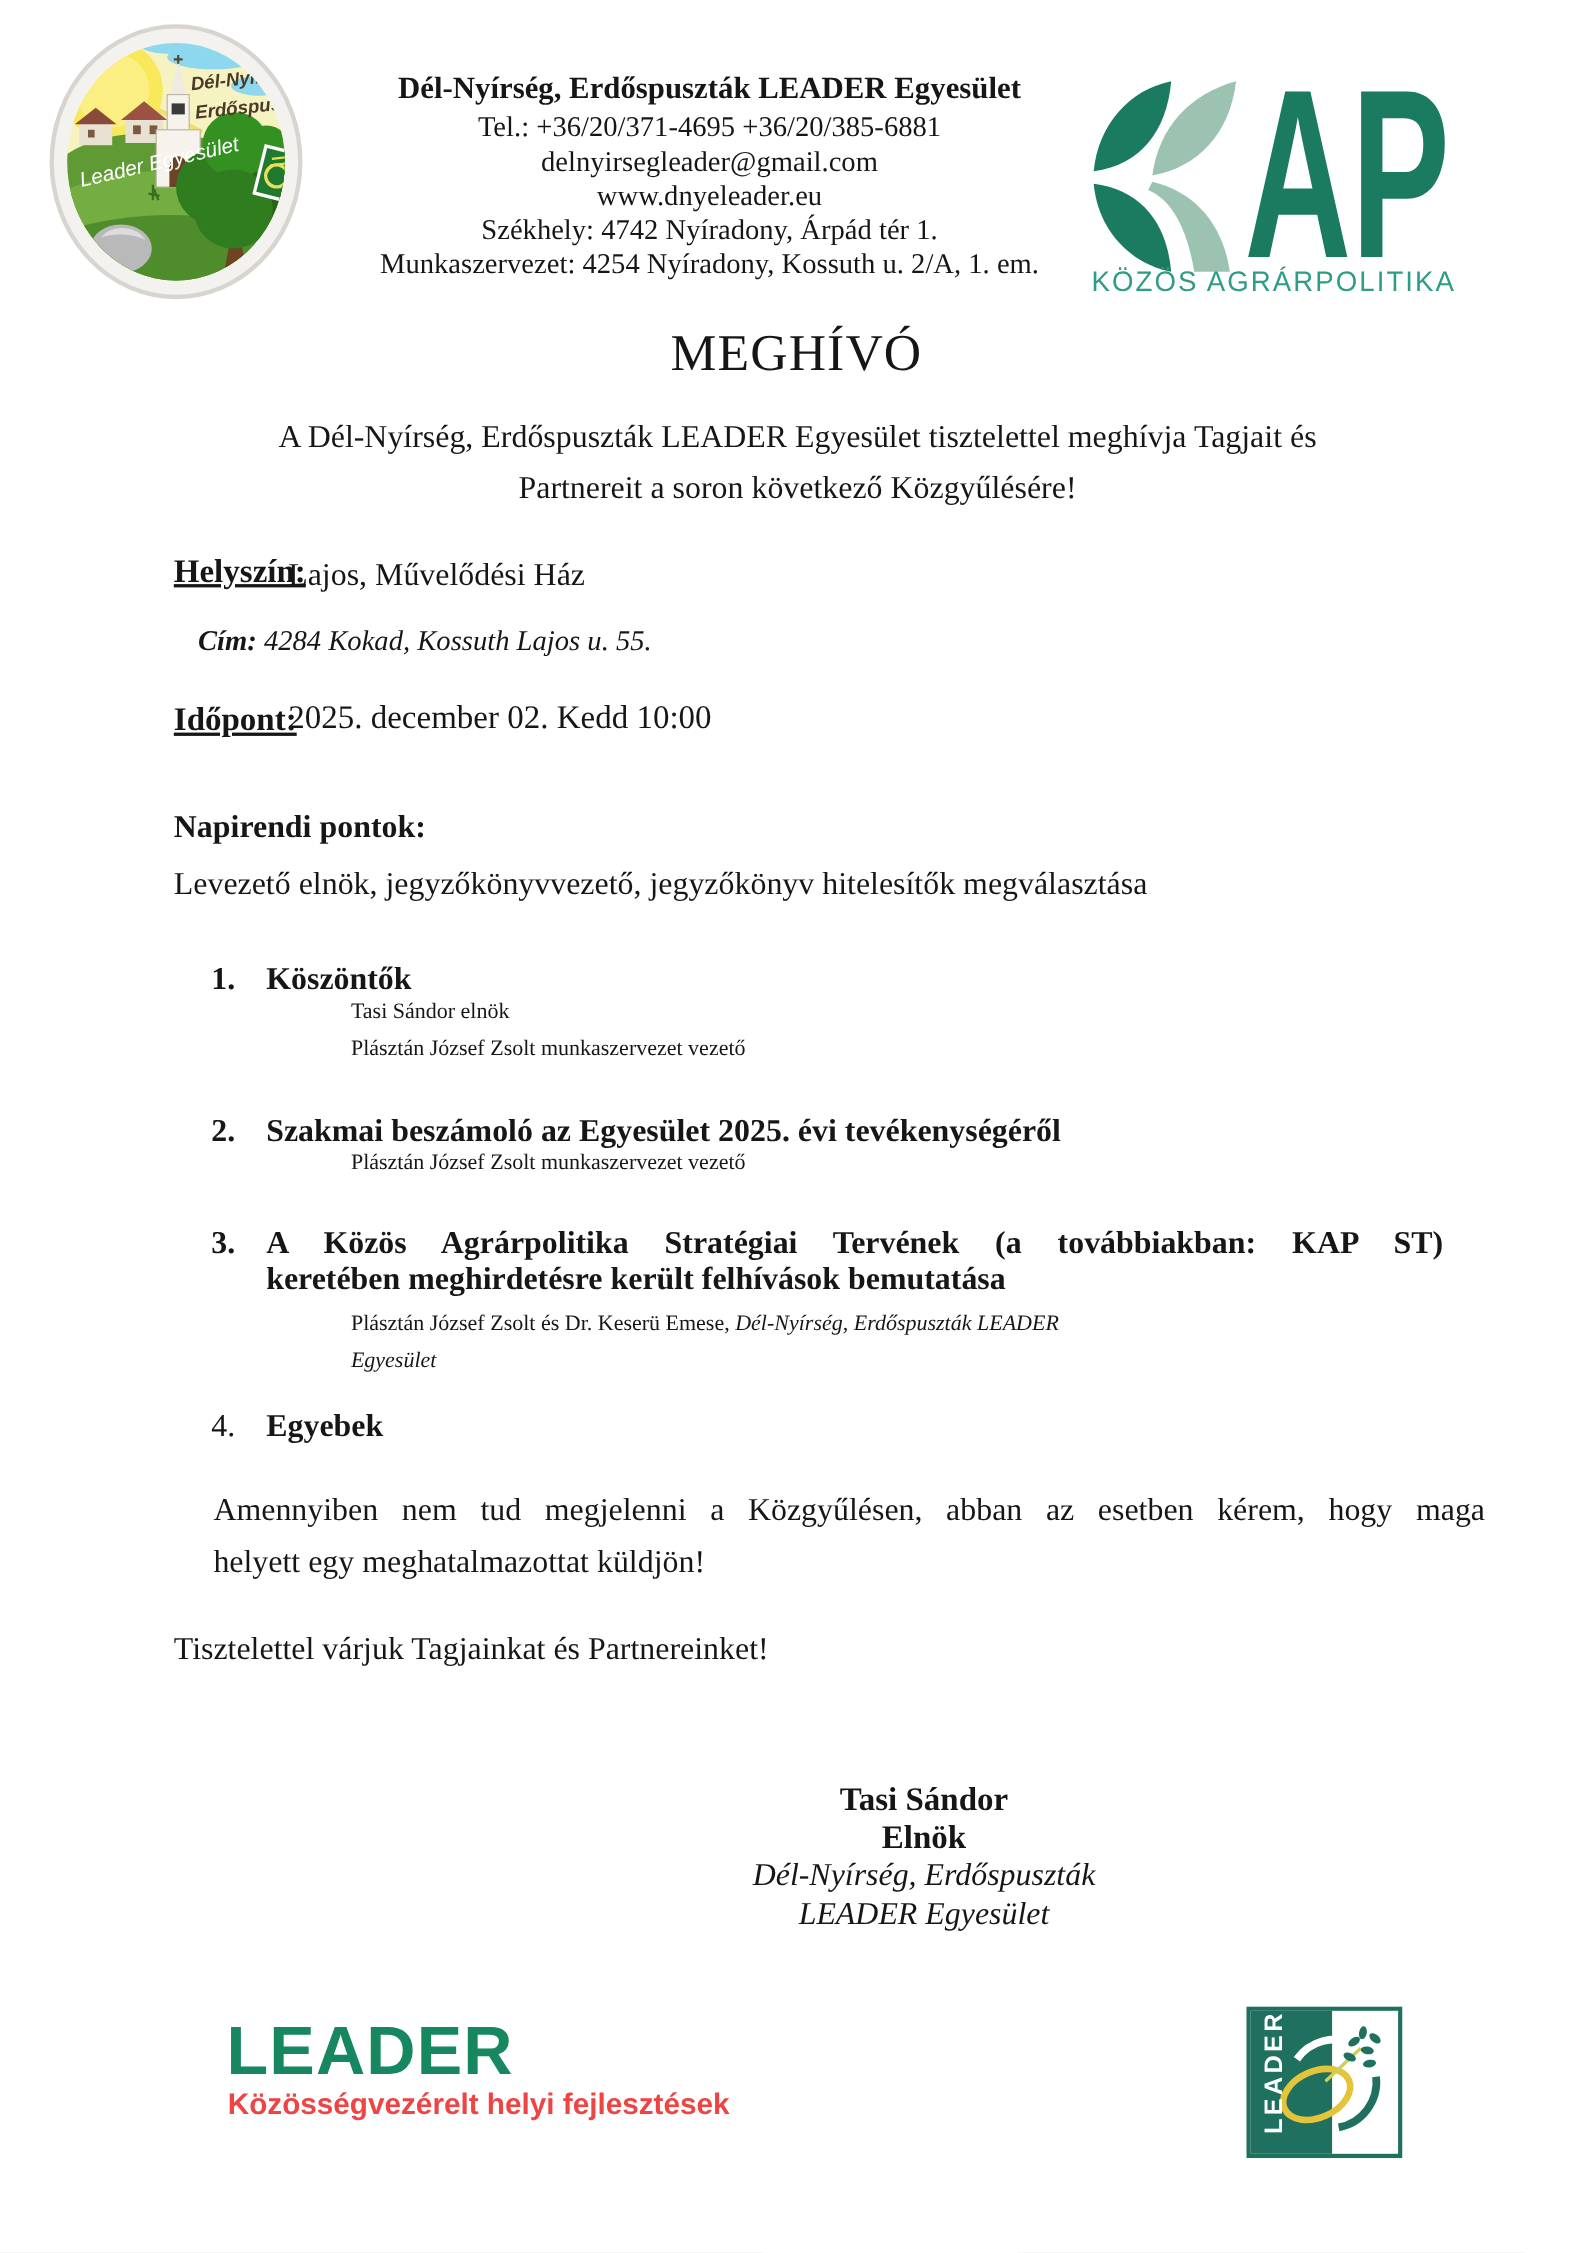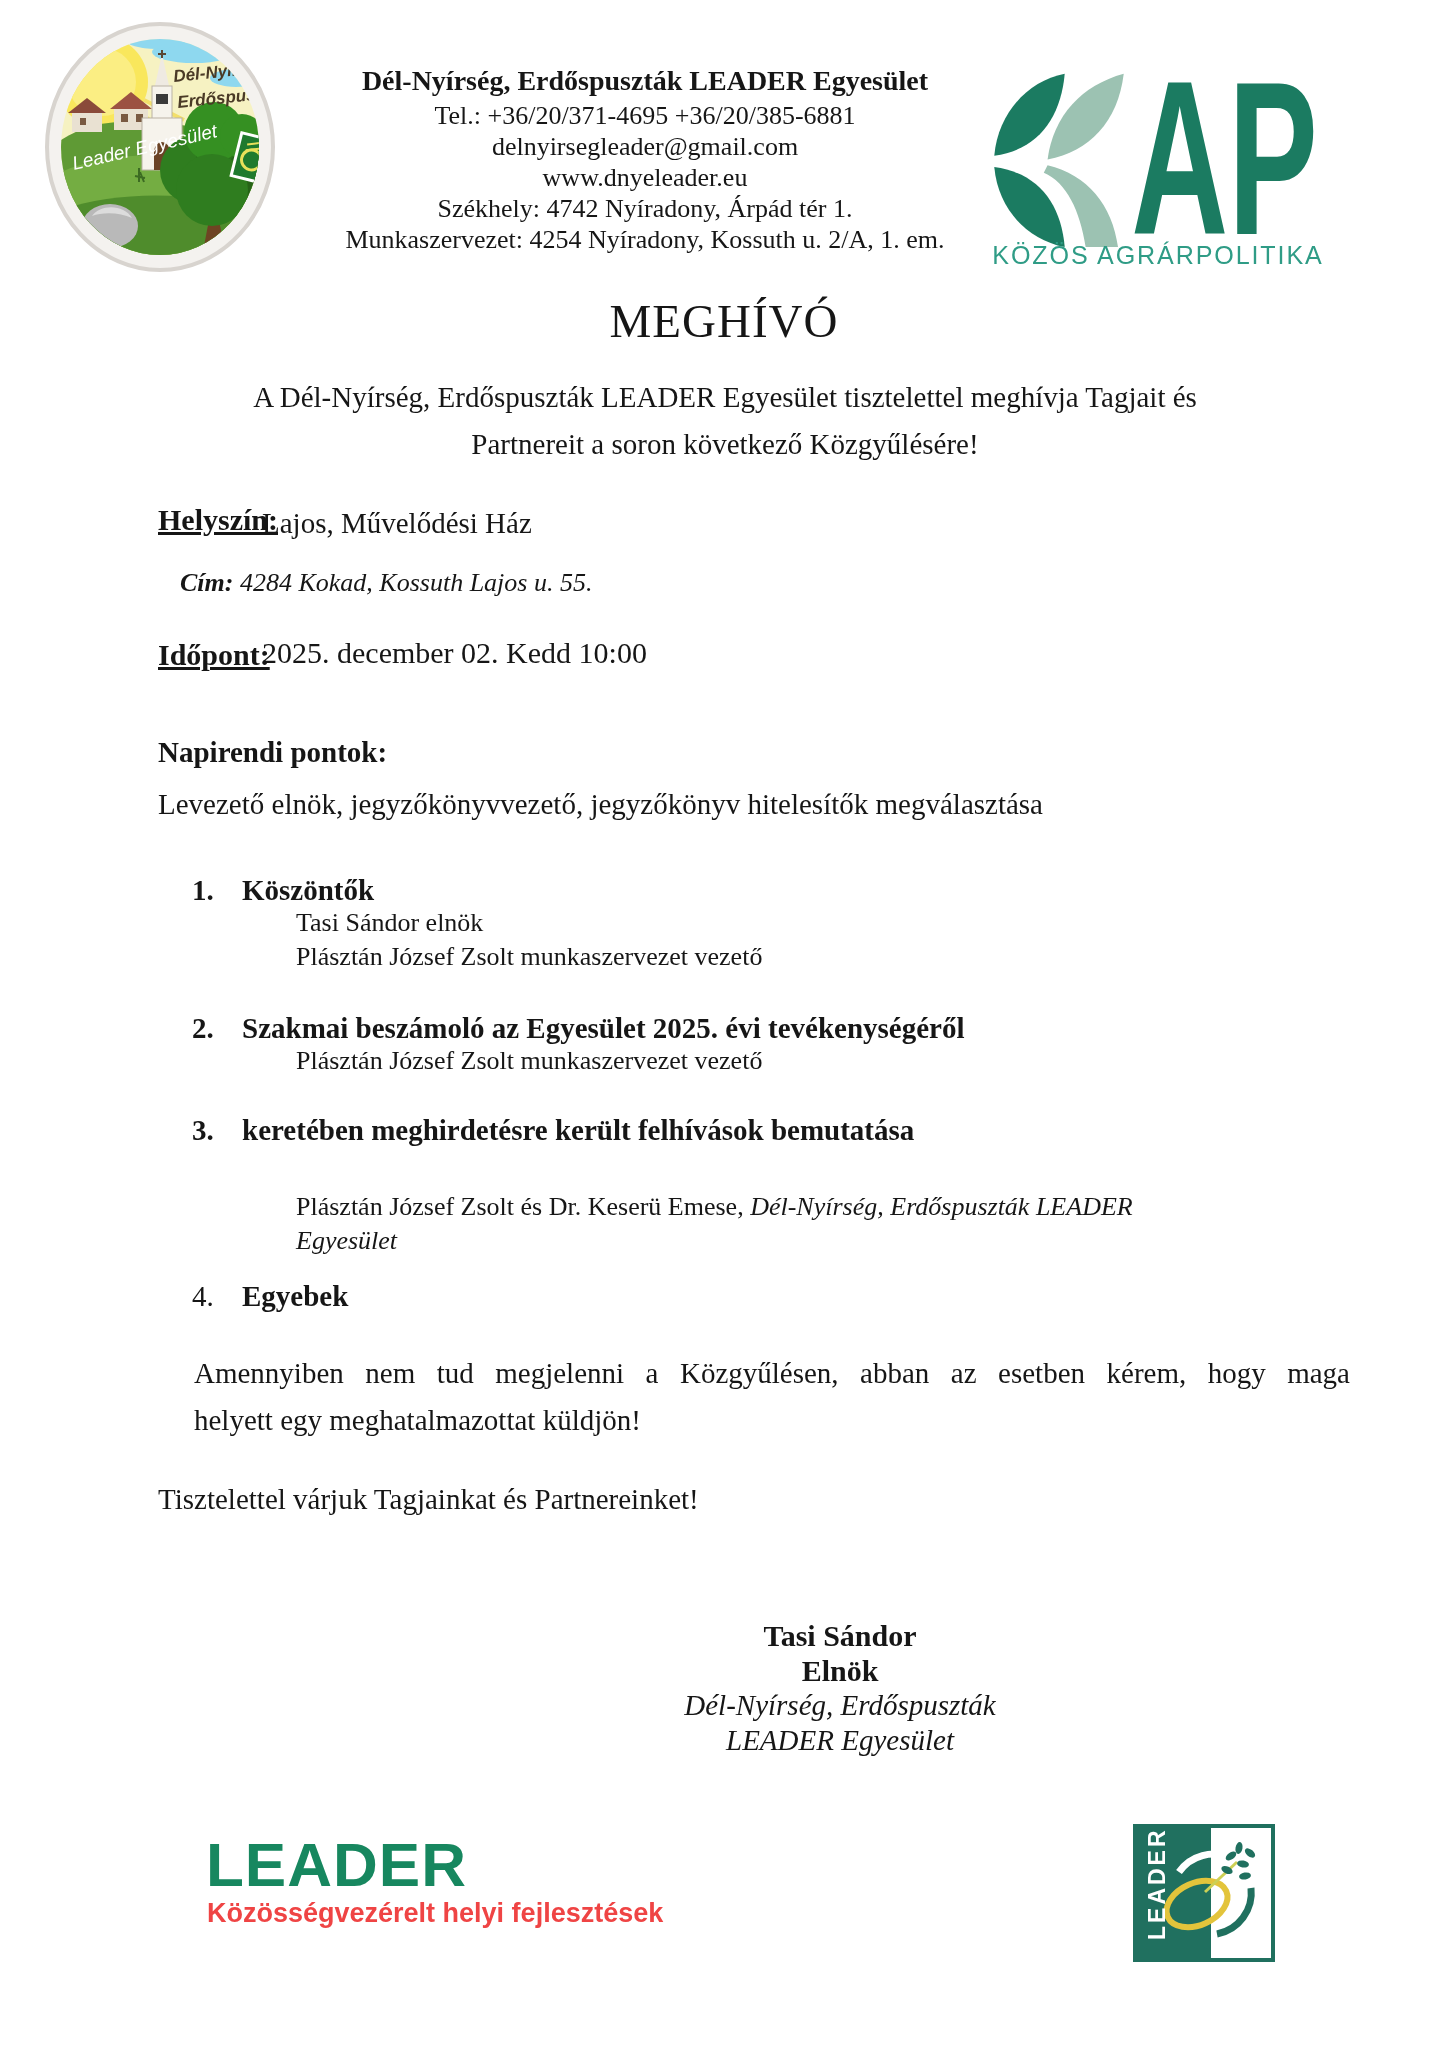--- a/index.html
+++ b/index.html
@@ -33,21 +33,21 @@
 
   
   .agenda-h{left:158px;top:736px;font-size:29px;font-weight:bold;}
   .agenda-lead{left:158px;top:788px;font-size:29px;}
   .item{left:242px;width:1070px;font-size:29px;}
   .item .num{position:absolute;left:-50px;font-weight:bold;}
   .item .num.plain{font-weight:normal;}
   .item .ttl{font-weight:bold;}
   .jline{text-align:justify;text-align-last:justify;font-weight:bold;}
   .jline2{font-weight:bold;}
-  .sub{left:296px;font-size:26px;text-align:center;}
+  .sub{left:319px;font-size:20px;text-align:center;}
   .ital{font-style:italic;}
 
   
   .para{left:158px;width:1156px;font-size:29px;line-height:47px;}
   .para .l1{text-align:justify;text-align-last:justify;}
   .farewell{left:158px;top:1483px;font-size:29px;}
 
   
   .sig{left:615px;top:1618px;width:450px;text-align:center;line-height:35px;font-size:29px;}
   .sig .s-name,.sig .s-role{font-weight:bold;font-size:30px;}
@@ -170,20 +170,21 @@
   <div class="abs sub" style="top:942px;">Plásztán József Zsolt munkaszervezet vezető</div>
 
   <div class="abs item" style="top:1012px;">
     <span class="num">2.</span>
     <span class="ttl">Szakmai beszámoló az Egyesület 2025. évi tevékenységéről</span>
   </div>
   <div class="abs sub" style="top:1046px;">Plásztán József Zsolt munkaszervezet vezető</div>
 
   <div class="abs item" style="top:1114px;">
     <span class="num">3.</span>
+    <div class="jline">A Közös Agrárpolitika Stratégiai Tervének (a továbbiakban: KAP ST)</div>
     <div class="jline2">keretében meghirdetésre került felhívások bemutatása</div>
   </div>
   <div class="abs sub" style="top:1192px;">
     <span>Plásztán József Zsolt és Dr. Keserü Emese, </span><span class="ital">Dél-Nyírség, Erdőspuszták LEADER</span>
   </div>
   <div class="abs sub ital" style="top:1226px;">Egyesület</div>
 
   <div class="abs item" style="top:1280px;">
     <span class="num plain">4.</span>
     <span class="ttl">Egyebek</span>

